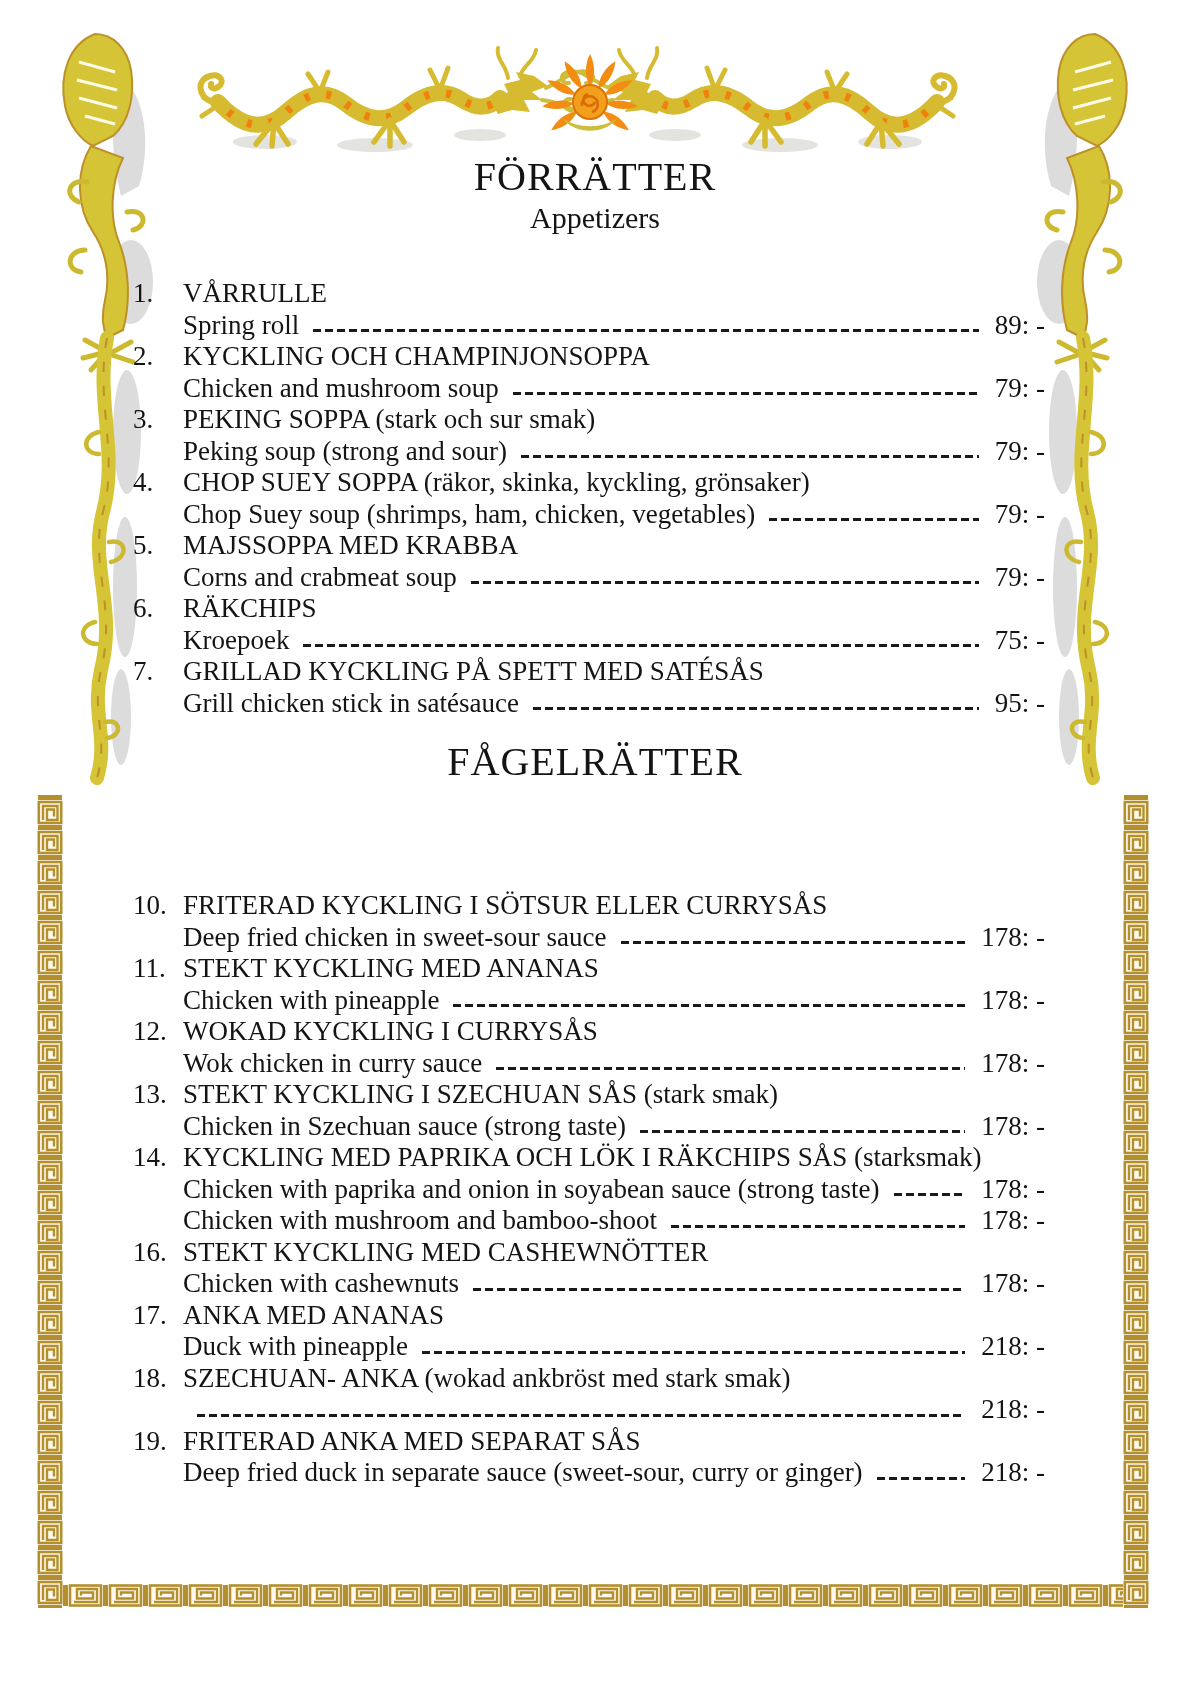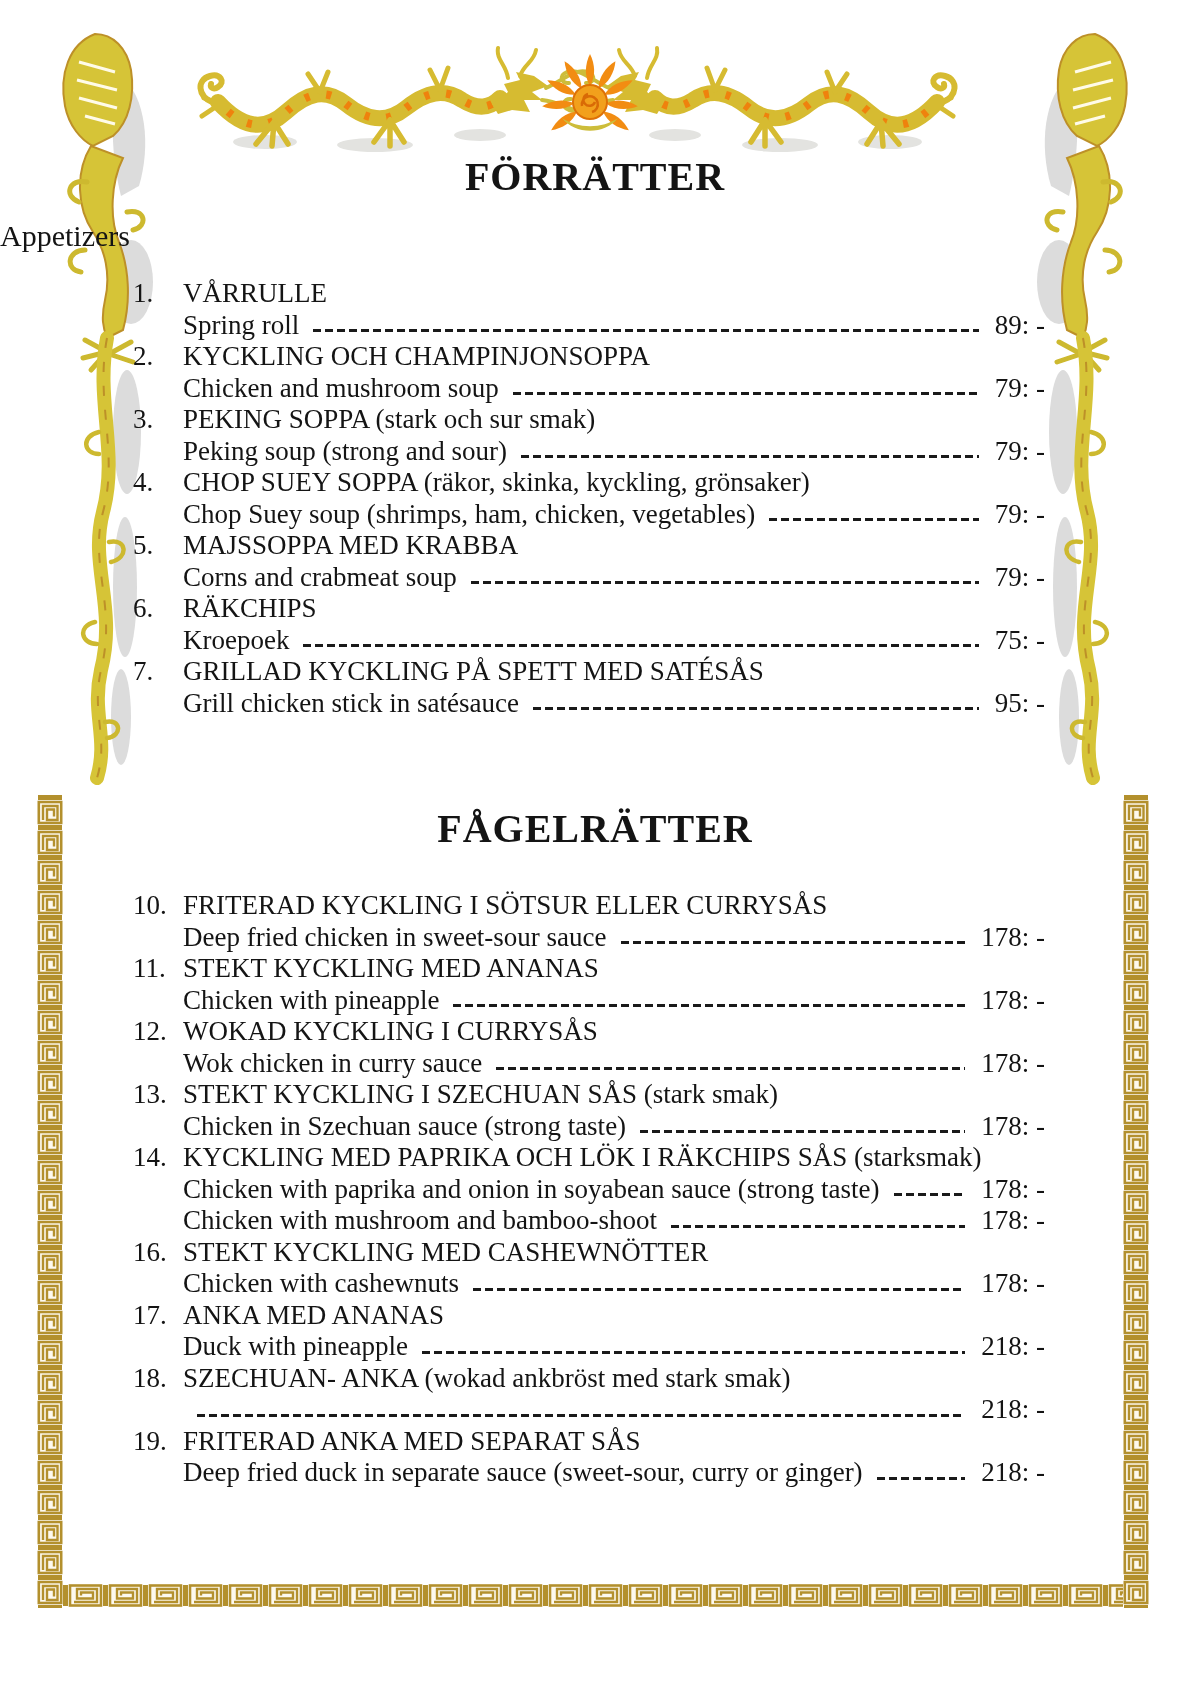--- a/index.html
+++ b/index.html
@@ -4,25 +4,25 @@
 <style>
   html,body { margin:0; padding:0; background:#ffffff; }
   .page {
     position:relative; width:1190px; height:1683px; overflow:hidden;
     background:#ffffff; color:#141414;
     font-family:"Liberation Serif","DejaVu Serif",serif;
   }
   .decor { position:absolute; pointer-events:none; }
   .sec-title {
     position:absolute; left:0; width:1190px; text-align:center;
-    font-size:40px; font-weight:bold; letter-spacing:1px; line-height:48px;
+    font-size:40px; font-weight:normal; letter-spacing:1px; line-height:48px;
   }
   .sec-sub {
-    position:absolute; left:0; width:1190px; 
-    font-size:30px; line-height:36px;margin-top:18px;
+    position:absolute; left:0; width:1190px; text-align:center;
+    font-size:30px; line-height:36px;
   }
   .list { position:absolute; left:133px; width:912px; }
   .item { }
   .row1, .row2 { display:flex; align-items:flex-start; font-size:27px; line-height:31.5px; white-space:nowrap; }
   .num { flex:0 0 50px; }
   .indent { flex:0 0 50px; }
   .name { }
   .desc { }
   .leader {
     flex:1 1 auto; min-width:14px; height:3px; align-self:flex-end;
@@ -222,21 +222,21 @@
       </div>
       <div class="row2">
         <span class="indent"></span>
         <span class="desc">Grill chicken stick in satésauce</span>
         <span class="leader"></span>
         <span class="price">95: -</span>
       </div>
     </div>
   </div>
 
-  <div class="sec-title" style="top:805px">FÅGELRÄTTER</div>
+  <div class="sec-title" style="top:738px">FÅGELRÄTTER</div>
   <div class="list" style="top:890px">
     <div class="item">
       <div class="row1">
         <span class="num">10.</span>
         <span class="name">FRITERAD KYCKLING I SÖTSUR ELLER CURRYSÅS</span>
       </div>
       <div class="row2">
         <span class="indent"></span>
         <span class="desc">Deep fried chicken in sweet-sour sauce</span>
         <span class="leader"></span>

